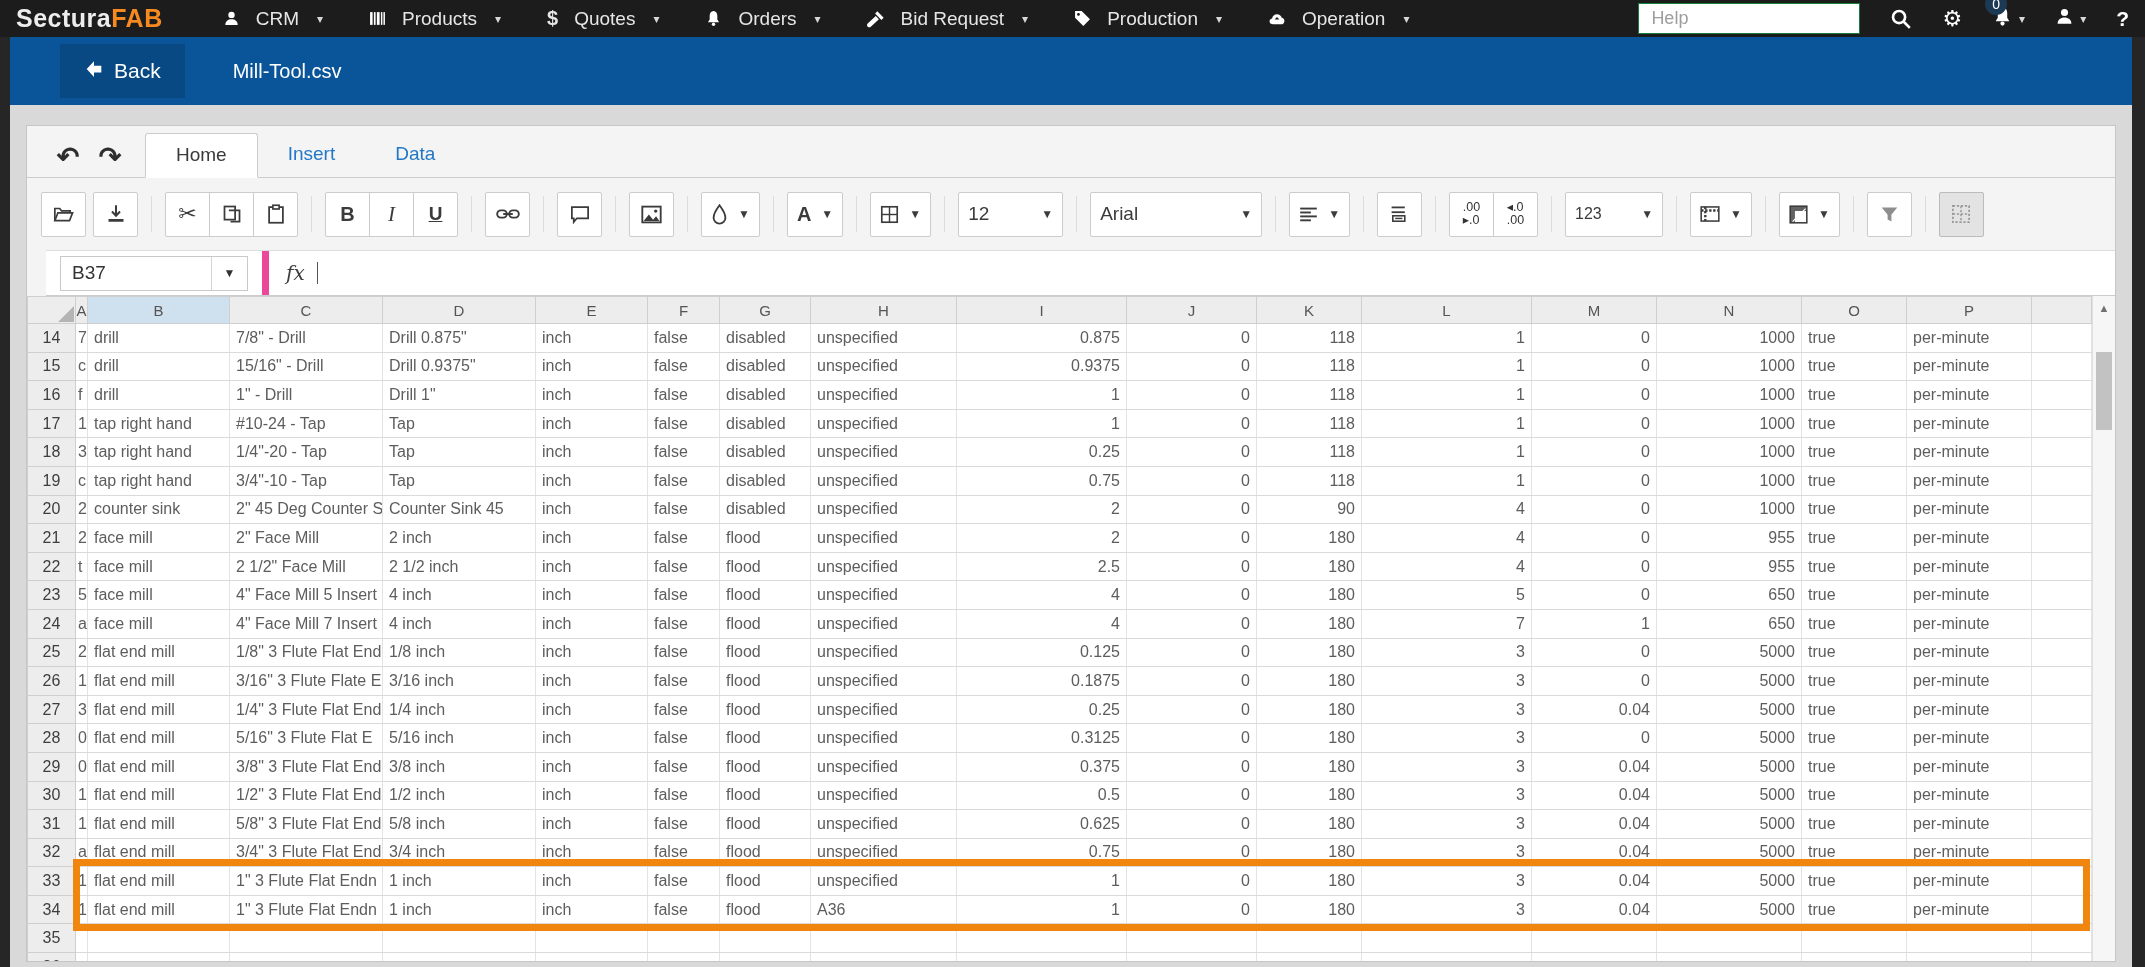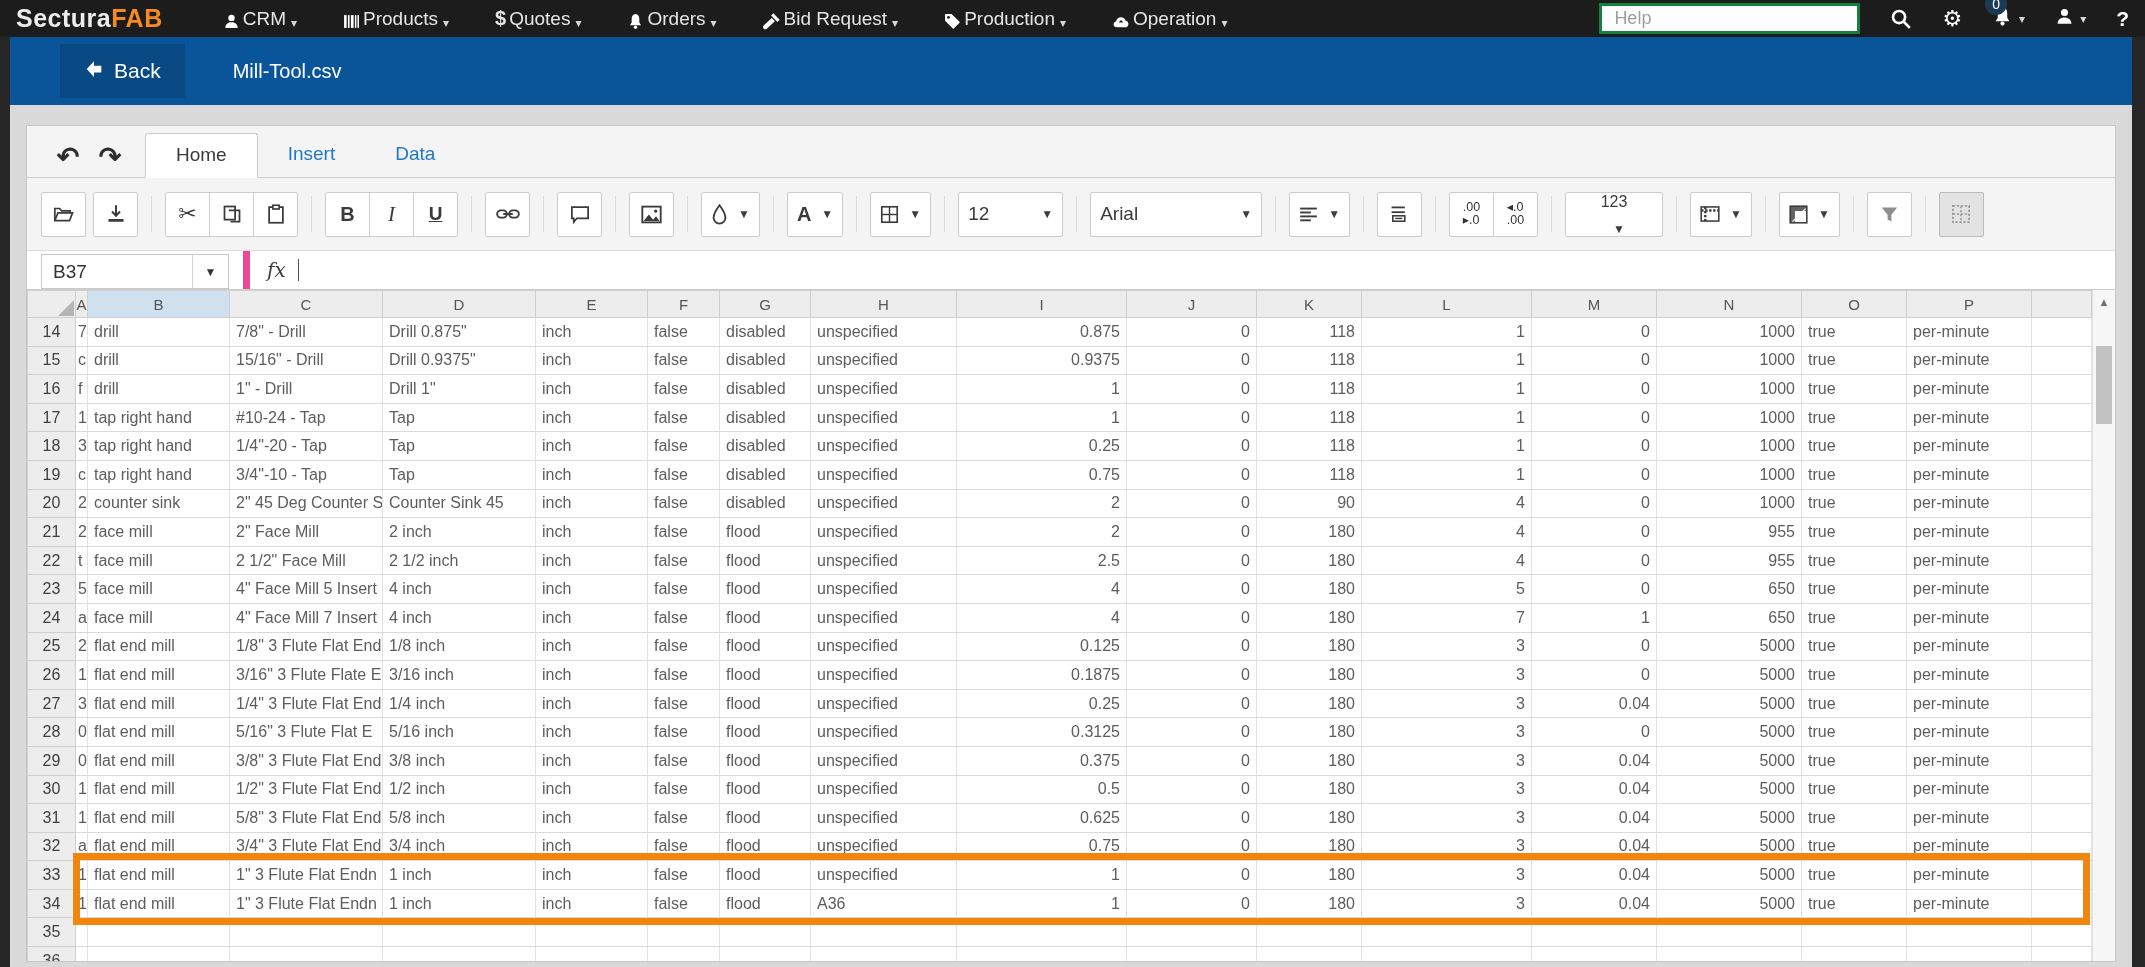--- a/index.html
+++ b/index.html
@@ -4,25 +4,25 @@
 <style>
   * { margin:0; padding:0; box-sizing:border-box; }
   html,body { width:2145px; height:967px; overflow:hidden; }
   body { font-family:"Liberation Sans", sans-serif; background:#262626; }
 
   
   .topnav { height:37px; background:#1c1c1c; display:flex; align-items:center; padding:0 16px; color:#e6e6e6; }
   .brand { font-size:25px; font-weight:bold; letter-spacing:.5px; margin-right:60px; }
   .brand .b1 { color:#ededed; }
   .brand .b2 { color:var(--brand_orange); }
-  .navitem { display:flex; align-items:flex-end; gap:3px; margin-right:46px; font-size:19px; cursor:pointer; white-space:nowrap; }
+  .navitem { display:flex; align-items:center; gap:16px; margin-right:46px; font-size:19px; cursor:pointer; white-space:nowrap; }
   .navitem svg { display:block; }
   .ncaret { font-size:12px; margin-left:2px; color:#d8d8d8; }
   .nav-right { margin-left:auto; display:flex; align-items:center; gap:30px; }
-  .help-input { width:261px; height:31px; border:3px solid #15803d; background:#fff; font-size:18px; padding:0 12px; color:#333; outline:none; font-family:"Liberation Sans",sans-serif; }
+  .help-input { width:222px; height:31px; border:1px solid #15803d; background:#fff; font-size:18px; padding:0 12px; color:#333; outline:none; font-family:"Liberation Sans",sans-serif; }
   .help-input::placeholder { color:#9d9d9d; }
   .navicon { position:relative; display:flex; align-items:center; gap:4px; cursor:pointer; }
   .gear-glyph { font-size:22px; color:#fff; line-height:1; }
   .qmark { font-size:21px; font-weight:bold; color:#fff; }
   .badge { position:absolute; top:-13px; left:-7px; width:22px; height:22px; border-radius:50%; background:#1d3a55; color:#fff; font-size:14px; display:flex; align-items:center; justify-content:center; }
 
   
   .frame { margin:0 13px 0 10px; height:930px; background:#d9d9d9; display:flex; flex-direction:column; }
   .bluebar { height:68px; background:var(--header_blue); display:flex; align-items:center; padding-left:50px; flex:none; }
   .back-btn { display:flex; align-items:flex-end; gap:10px; background:rgba(0,0,0,0.14); color:#fff; font-size:21px; padding:15px 24px; cursor:pointer; }
@@ -47,25 +47,25 @@
   .tgroup .tbtn:first-child { border-radius:2px 0 0 2px; margin-left:0; }
   .tgroup .tbtn:last-child { border-radius:0 2px 2px 0; }
   .tsep { width:1px; height:36px; background:#dcdcdc; margin:0 6px; flex:none; }
   .caret { font-size:12px; color:#3c3c3c; margin-left:10px; }
   .bold-lbl { font-weight:bold; font-size:20px; }
   .ital-lbl { font-style:italic; font-family:"Liberation Serif",serif; font-size:21px; }
   .und-lbl { text-decoration:underline; font-weight:bold; font-size:19px; }
   .fcolor-lbl { font-weight:bold; font-size:20px; }
   .sel-size { width:105px; justify-content:space-between; }
   .sel-font { width:172px; justify-content:space-between; }
-  .sel-fmt  { width:98px; justify-content:space-between;flex-direction:column; }
+  .sel-fmt  { width:98px; justify-content:space-between; }
   .dec-ico { display:flex; flex-direction:column; line-height:1.05; font-size:12.5px; color:#333; text-align:left; }
 
   
-  .formulabar { height:40px; flex:none; background:#fff; border-top:1px solid #ddd; border-bottom:1px solid #ccc; display:flex; align-items:flex-end; padding-left:14px; }
+  .formulabar { height:46px; flex:none; background:#fff; border-top:1px solid #ddd; border-bottom:1px solid #ccc; display:flex; align-items:center; padding-left:14px;margin-left:19px; }
   .namebox { width:188px; height:35px; border:1px solid #c9c9c9; background:#fff; display:flex; align-items:center; cursor:pointer; }
   .namebox .nbval { flex:1; padding-left:11px; font-size:19px; color:#333; }
   .namebox .nbcaret { width:36px; align-self:stretch; border-left:1px solid #d5d5d5; display:flex; align-items:center; justify-content:center; font-size:12px; color:#333; }
   .fxzone { align-self:stretch; display:flex; align-items:center; border-left:7px solid #ec4899; margin-left:14px; padding-left:17px; flex:1; }
   .fx { font-family:"DejaVu Serif",serif; font-style:italic; font-size:20px; color:#3e3e3e; }
   .fcursor { width:1px; height:22px; background:#555; margin-left:12px; }
 
   
   .gridwrap { flex:1; position:relative; background:#fff; overflow:hidden; padding-right:23px; }
   table.sheet { border-collapse:collapse; table-layout:fixed; width:100%; }

